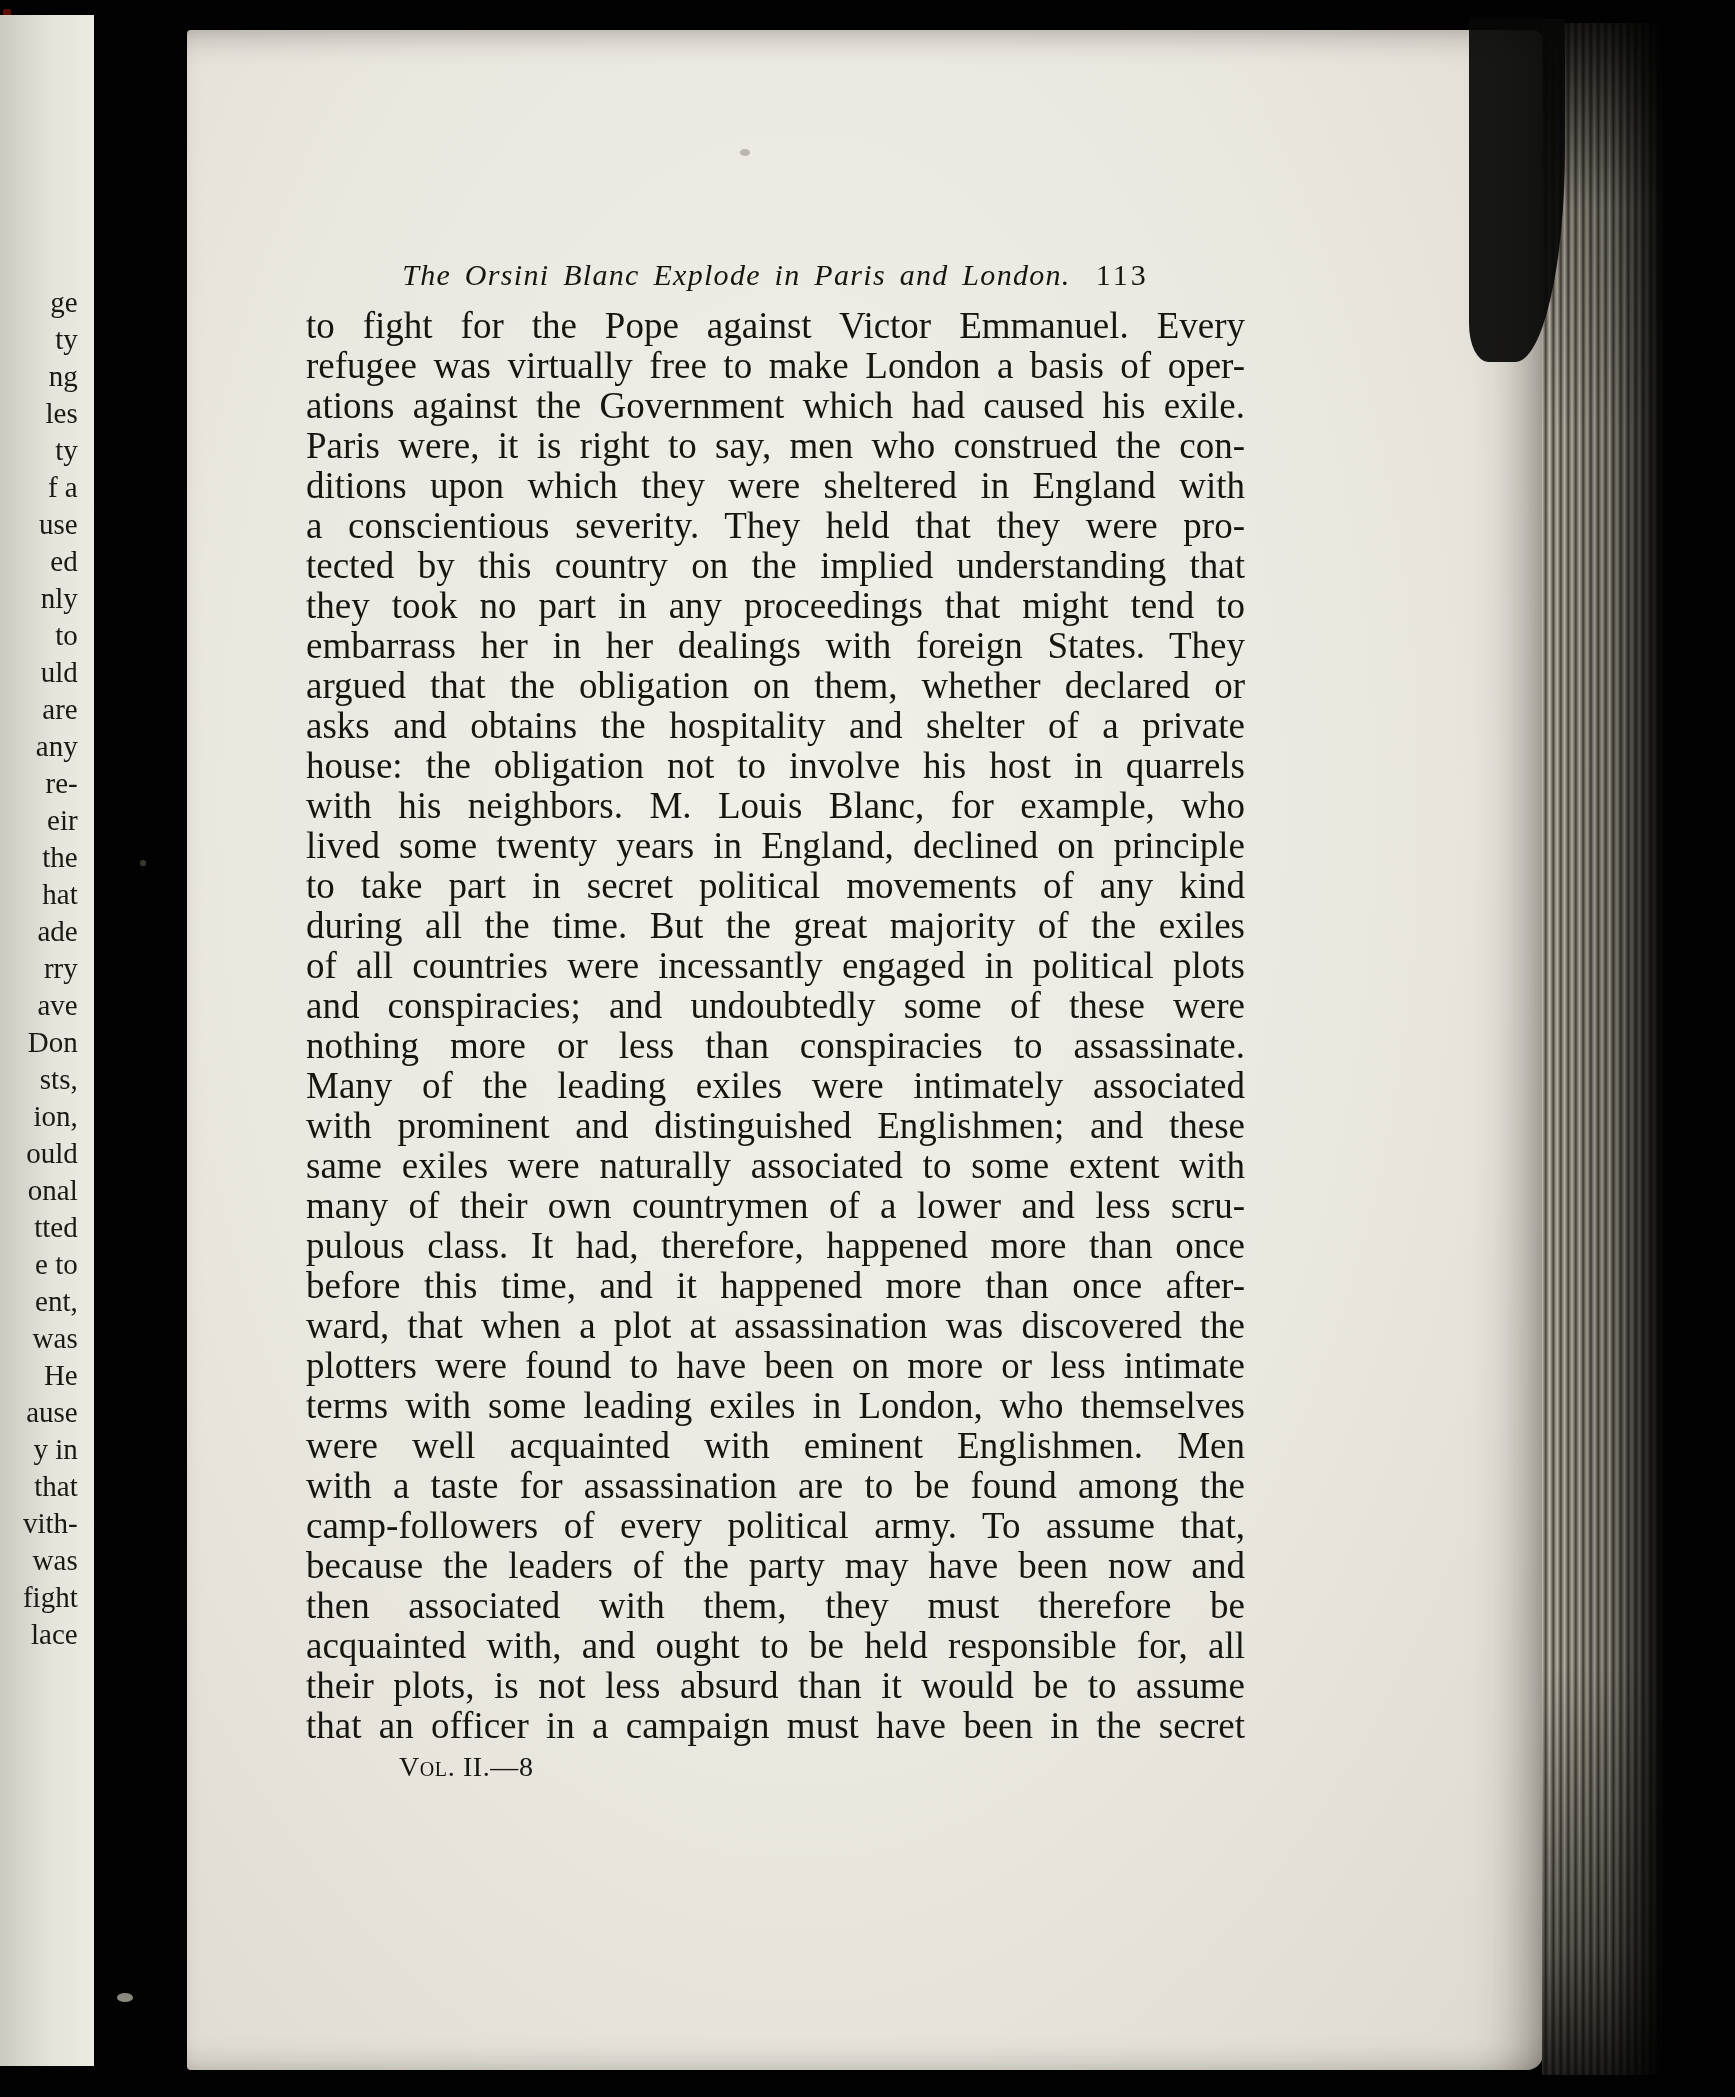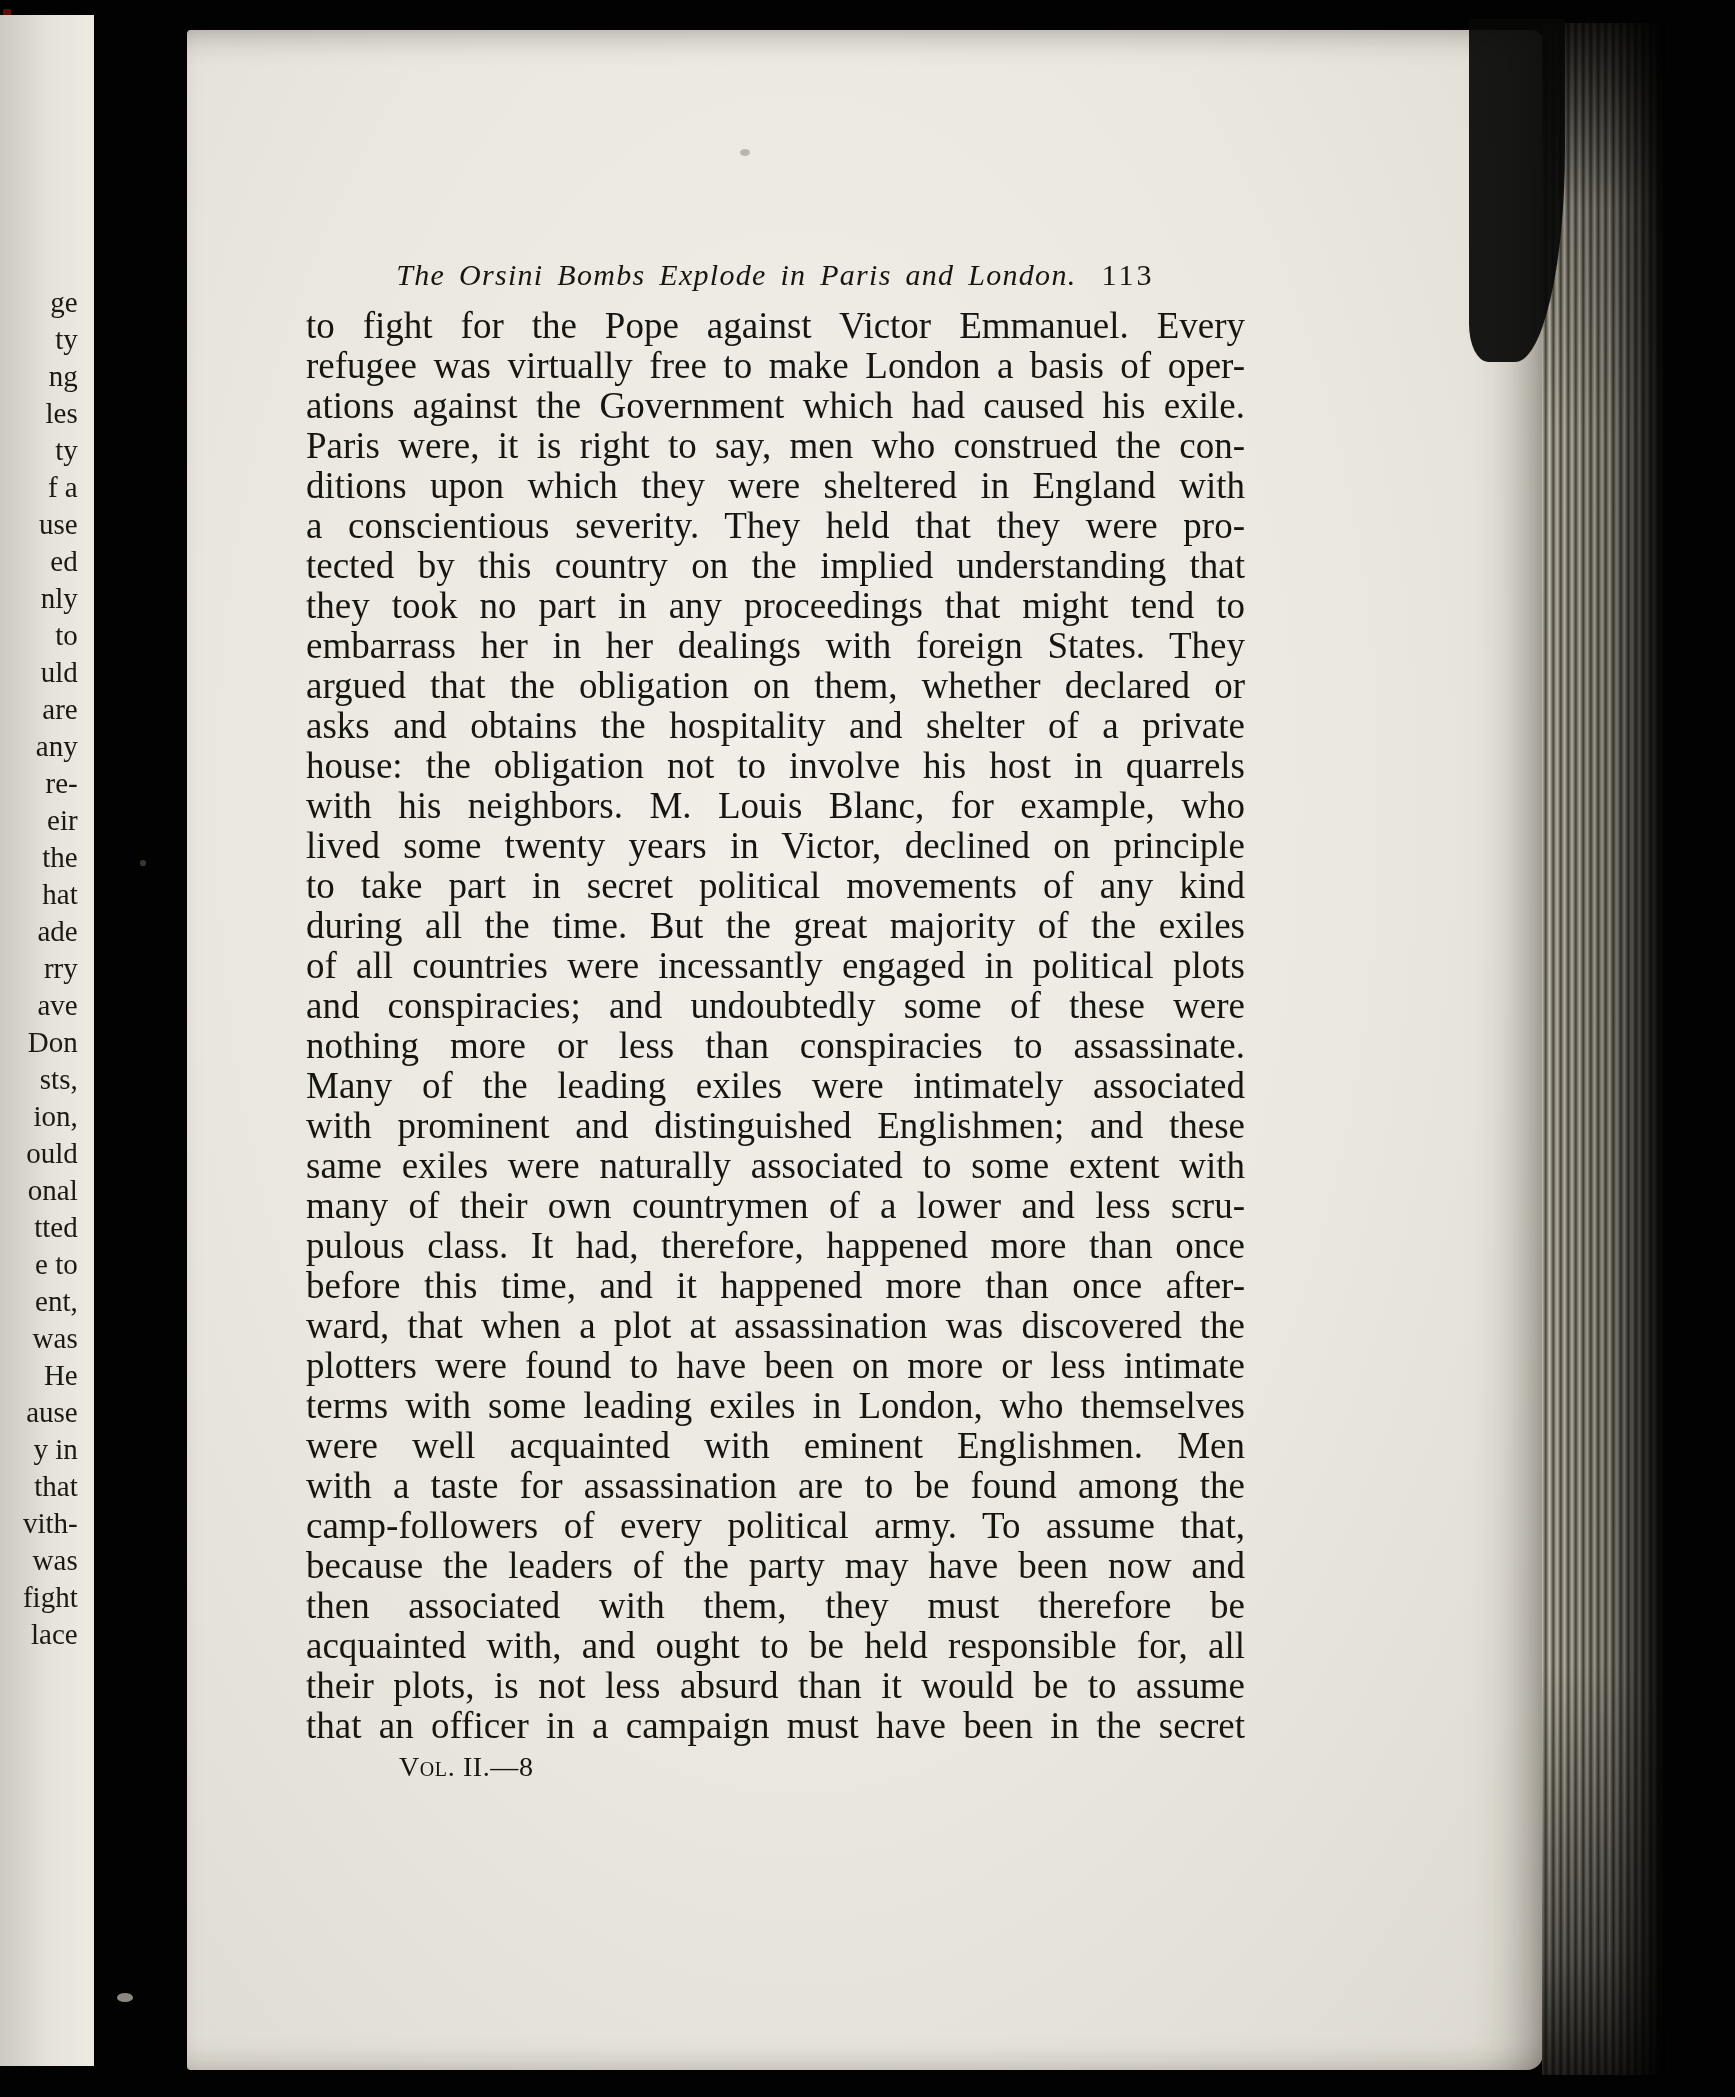--- a/index.html
+++ b/index.html
@@ -169,38 +169,38 @@
         <div class="fragment-line">lace</div>
       </div>
   </div>
 
   <div class="speck gutter-dot"></div>
 
   <div class="page">
     <div class="speck speck-page-top"></div>
     <div class="column">
       <div class="header">
-        <span class="title">The Orsini Bombs Explode in Paris and London.</span>
+        <span class="title">The Orsini Blanc Explode in Paris and London.</span>
         <span class="pageno">113</span>
       </div>
       <div class="body">
           <div class="body-line">to fight for the Pope against Victor Emmanuel.  Every</div>
           <div class="body-line">refugee was virtually free to make London a basis of oper-</div>
           <div class="body-line">ations against the Government which had caused his exile.</div>
           <div class="body-line">Paris were, it is right to say, men who construed the con-</div>
           <div class="body-line">ditions upon which they were sheltered in England with</div>
           <div class="body-line">a conscientious severity.  They held that they were pro-</div>
           <div class="body-line">tected by this country on the implied understanding that</div>
           <div class="body-line">they took no part in any proceedings that might tend to</div>
           <div class="body-line">embarrass her in her dealings with foreign States.  They</div>
           <div class="body-line">argued that the obligation on them, whether declared or</div>
           <div class="body-line">asks and obtains the hospitality and shelter of a private</div>
           <div class="body-line">house: the obligation not to involve his host in quarrels</div>
           <div class="body-line">with his neighbors.  M. Louis Blanc, for example, who</div>
-          <div class="body-line">lived some twenty years in Victor, declined on principle</div>
+          <div class="body-line">lived some twenty years in England, declined on principle</div>
           <div class="body-line">to take part in secret political movements of any kind</div>
           <div class="body-line">during all the time.  But the great majority of the exiles</div>
           <div class="body-line">of all countries were incessantly engaged in political plots</div>
           <div class="body-line">and conspiracies; and undoubtedly some of these were</div>
           <div class="body-line">nothing more or less than conspiracies to assassinate.</div>
           <div class="body-line">Many of the leading exiles were intimately associated</div>
           <div class="body-line">with prominent and distinguished Englishmen; and these</div>
           <div class="body-line">same exiles were naturally associated to some extent with</div>
           <div class="body-line">many of their own countrymen of a lower and less scru-</div>
           <div class="body-line">pulous class.  It had, therefore, happened more than once</div>

